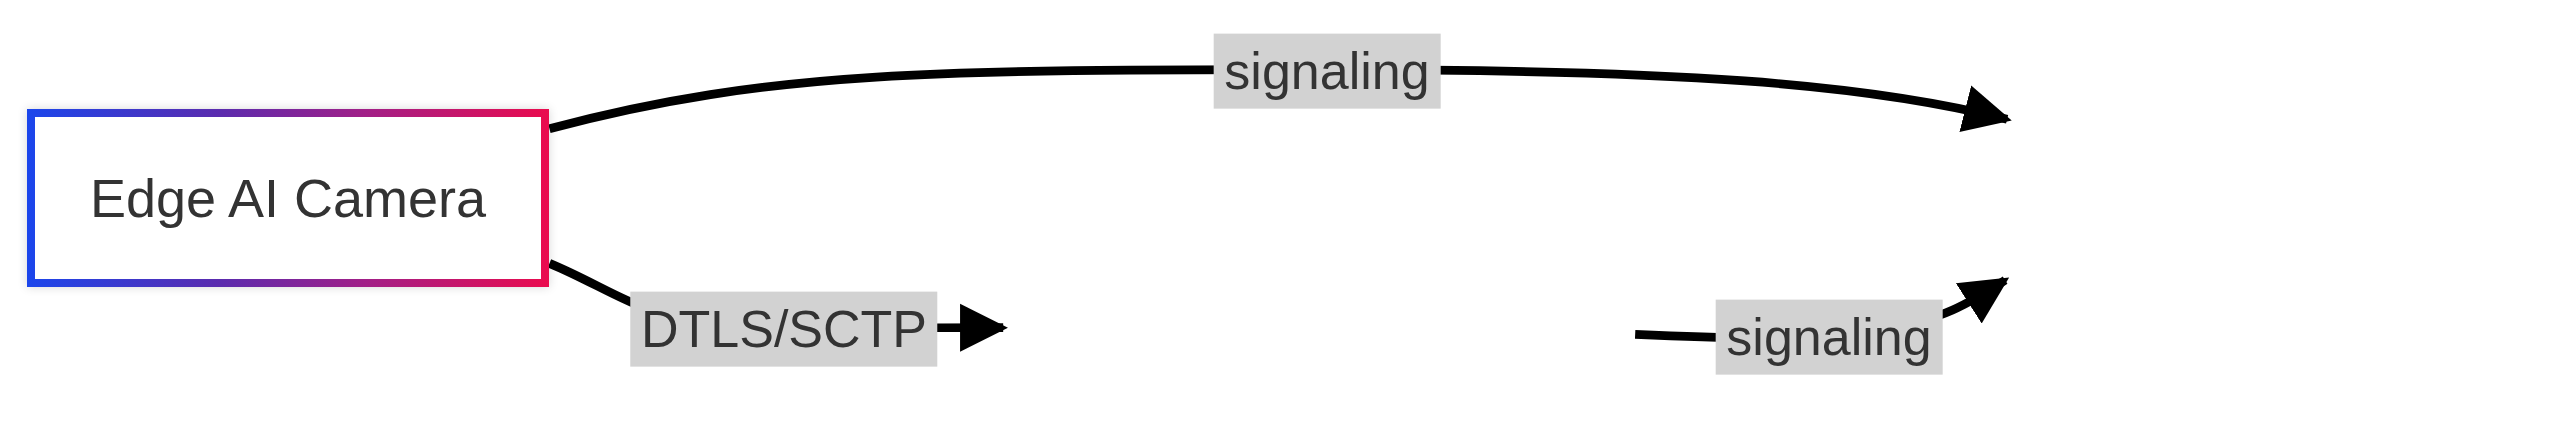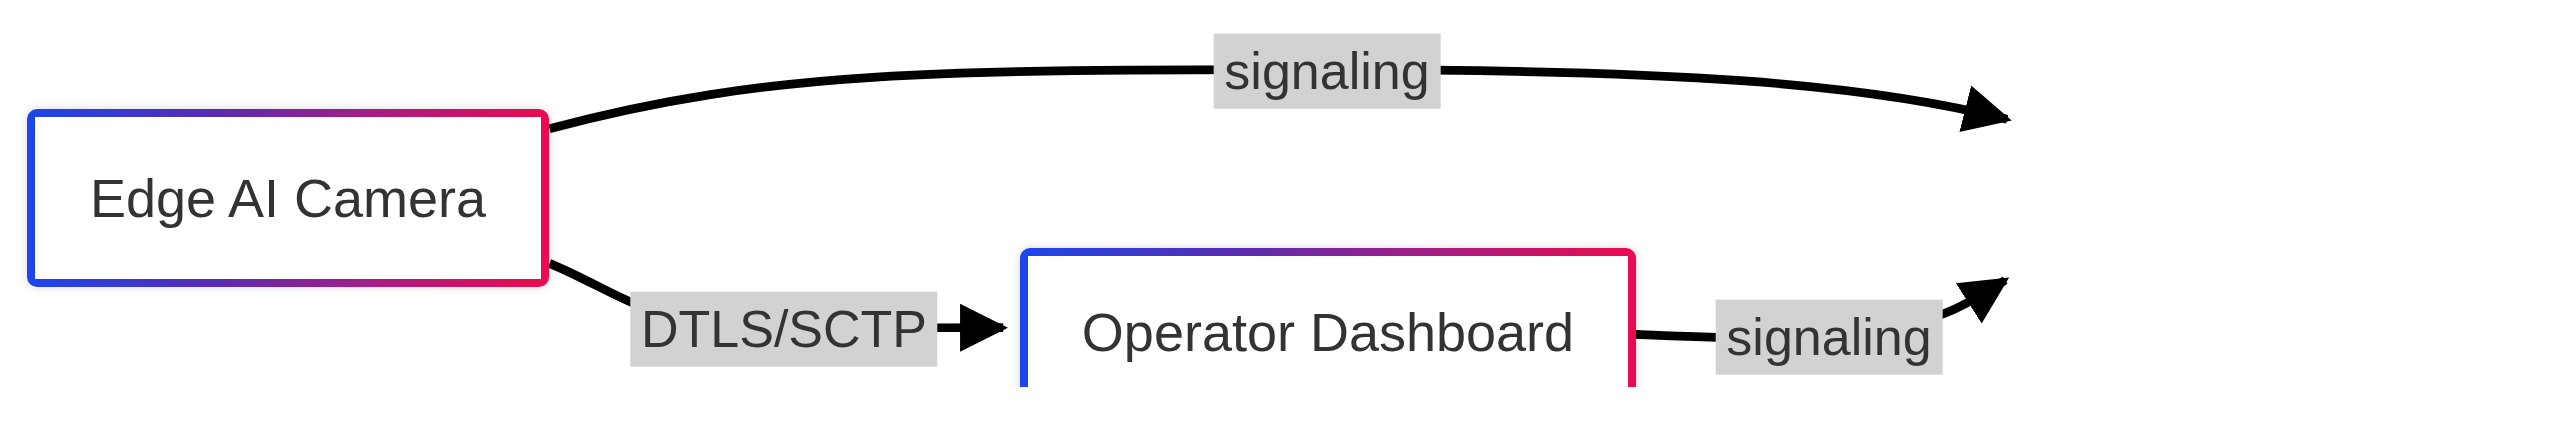--- a/index.html
+++ b/index.html
@@ -40,21 +40,20 @@
     stroke-width: 13;
     stroke-linejoin: round;
   }
   .node {
     position: absolute;
     box-sizing: border-box;
     padding: 8px;
     display: flex;
     background: linear-gradient(90deg, var(--g0) 0%, var(--g1) 37%, var(--g2) 65%, var(--g3) 100%);
     box-shadow: 0 0 9.4px rgba(0,0,0,0.16);
-    border-radius: 10px;
   }
   .node-inner {
     flex: 1;
     background: var(--node-fill);
     display: flex;
     align-items: center;
     justify-content: center;
   }
   .node-label {
     font-size: 54px;
@@ -99,21 +98,16 @@
   <div class="edge-label edge-label-dtls">DTLS/SCTP</div>
 
   <div class="edge-label edge-label-bottom">signaling</div>
 
   <div class="node node-camera">
     <div class="node-inner">
       <span class="node-label">Edge AI Camera</span>
     </div>
   </div>
 
-  <div class="node node-dashboard">
-    <div class="node-inner">
-      <span class="node-label">Operator Dashboard</span>
-    </div>
-  </div>
 
 
 </div>
 
 
 </body></html>

